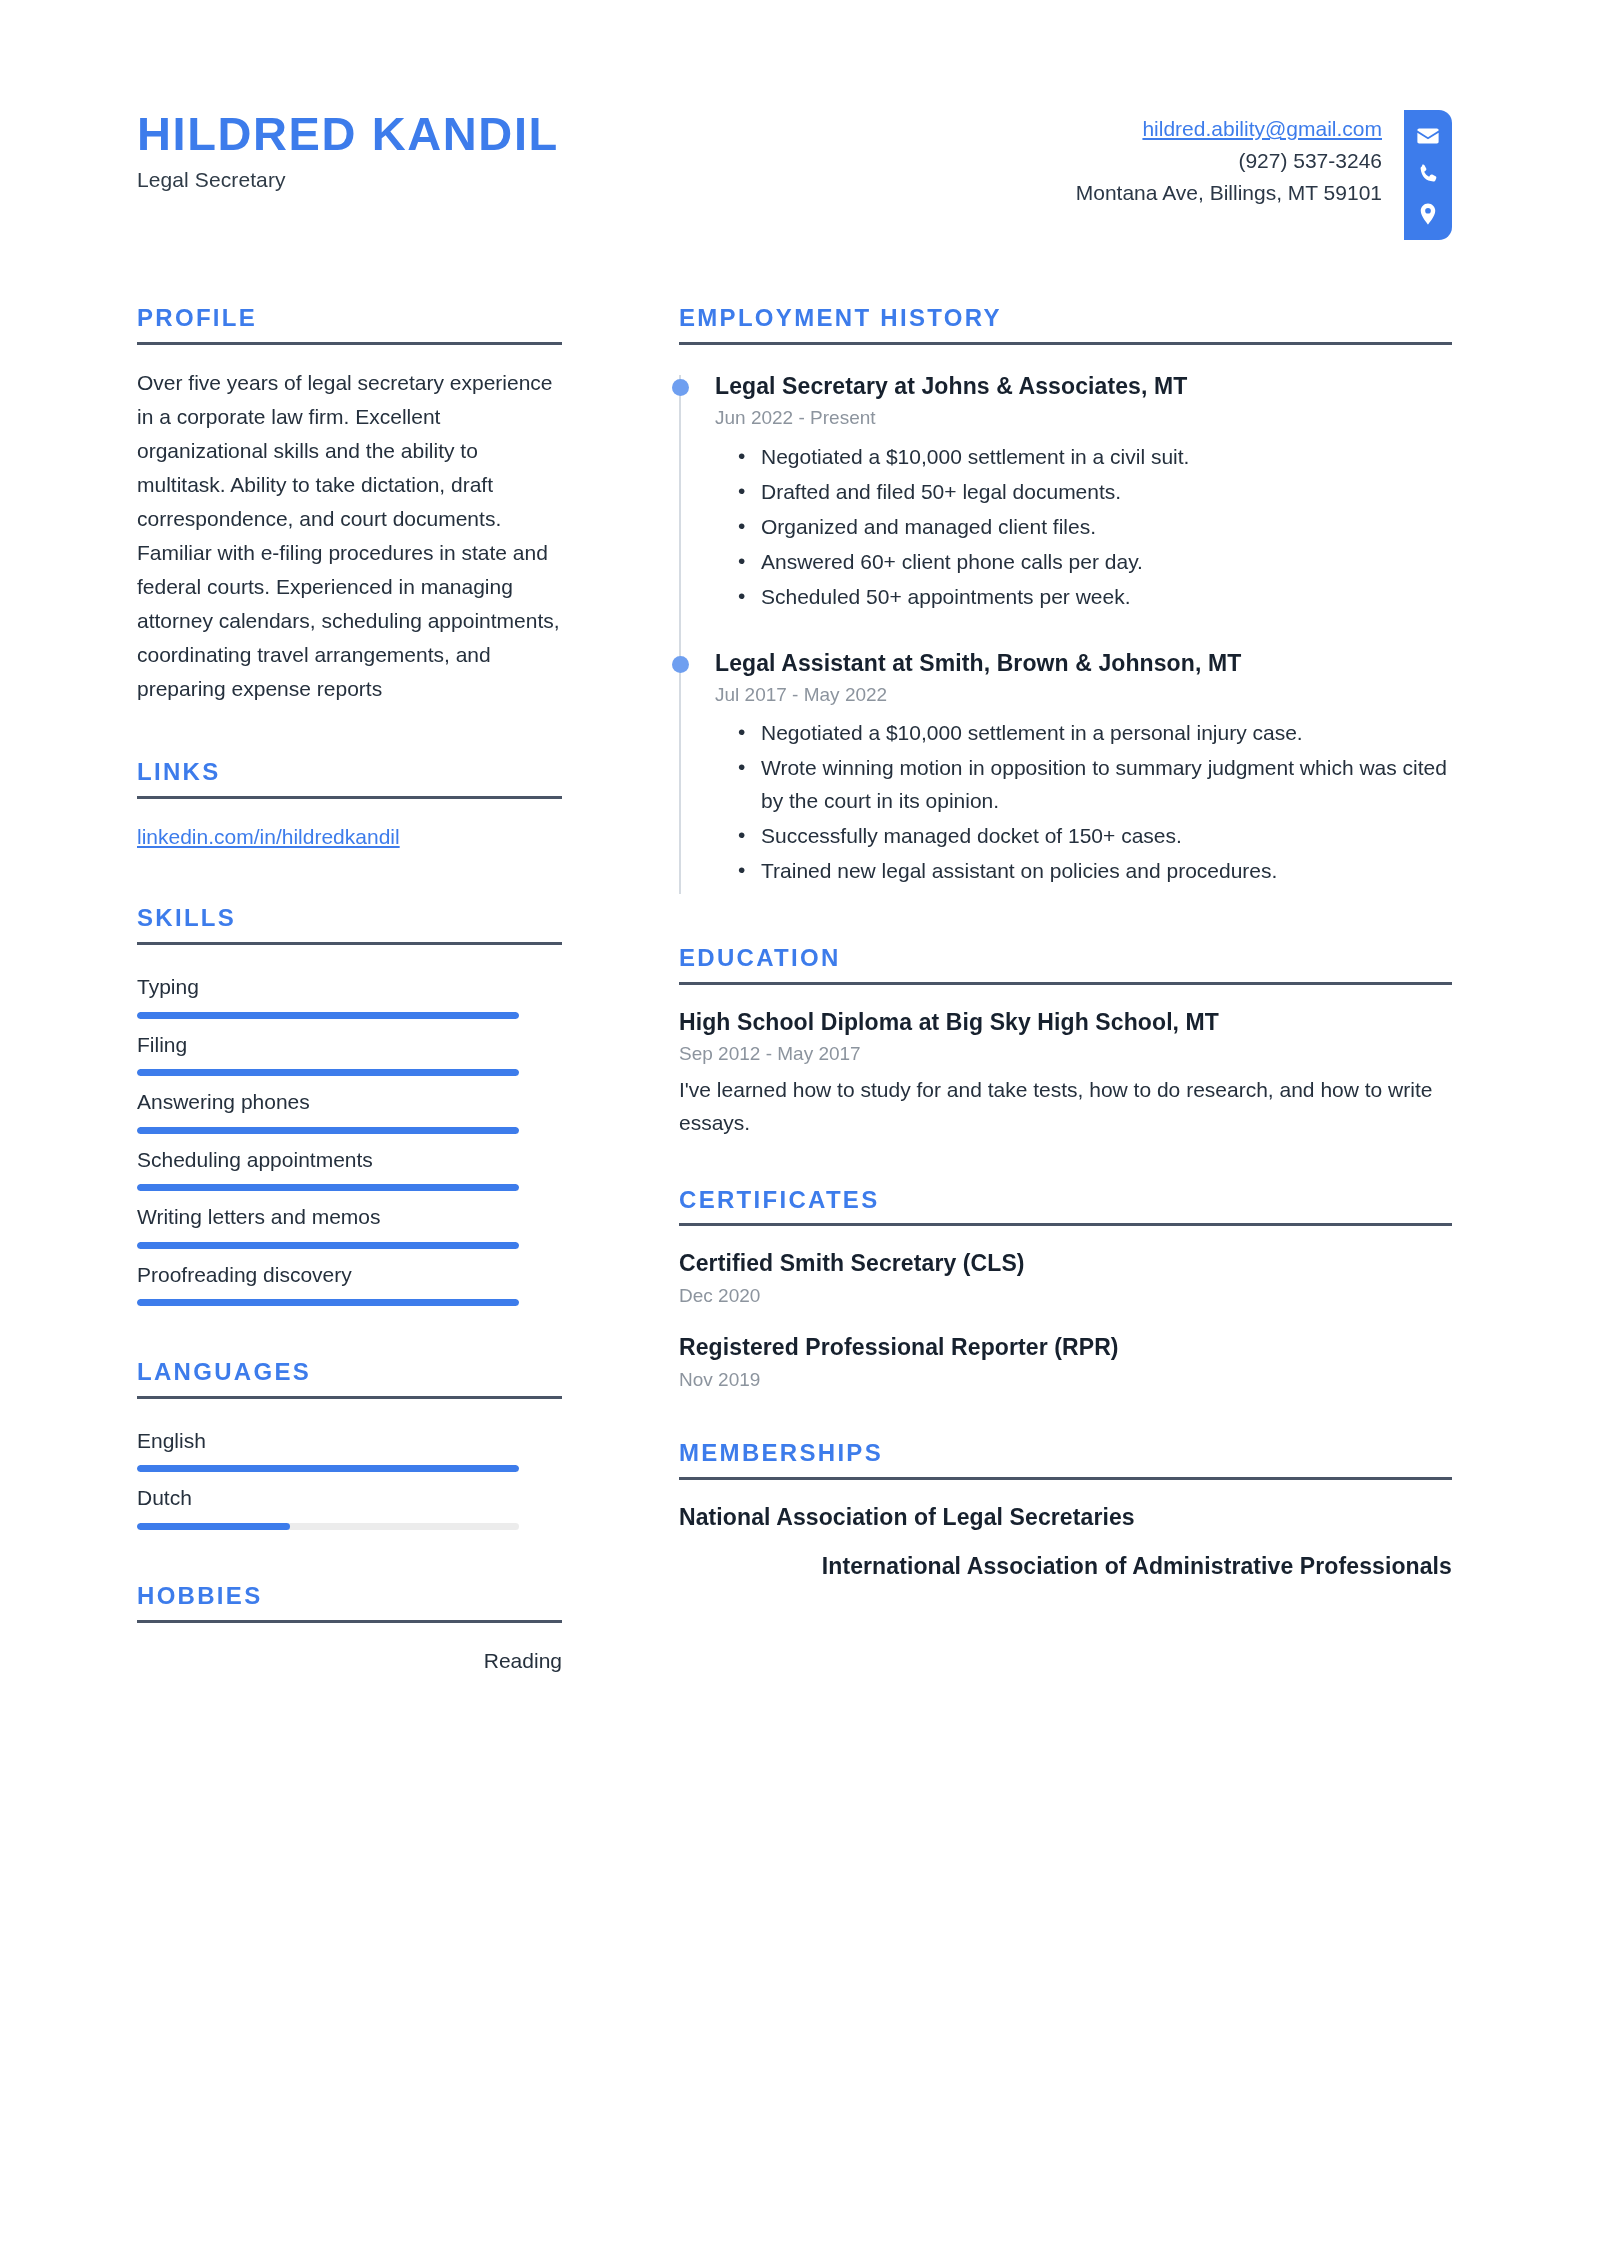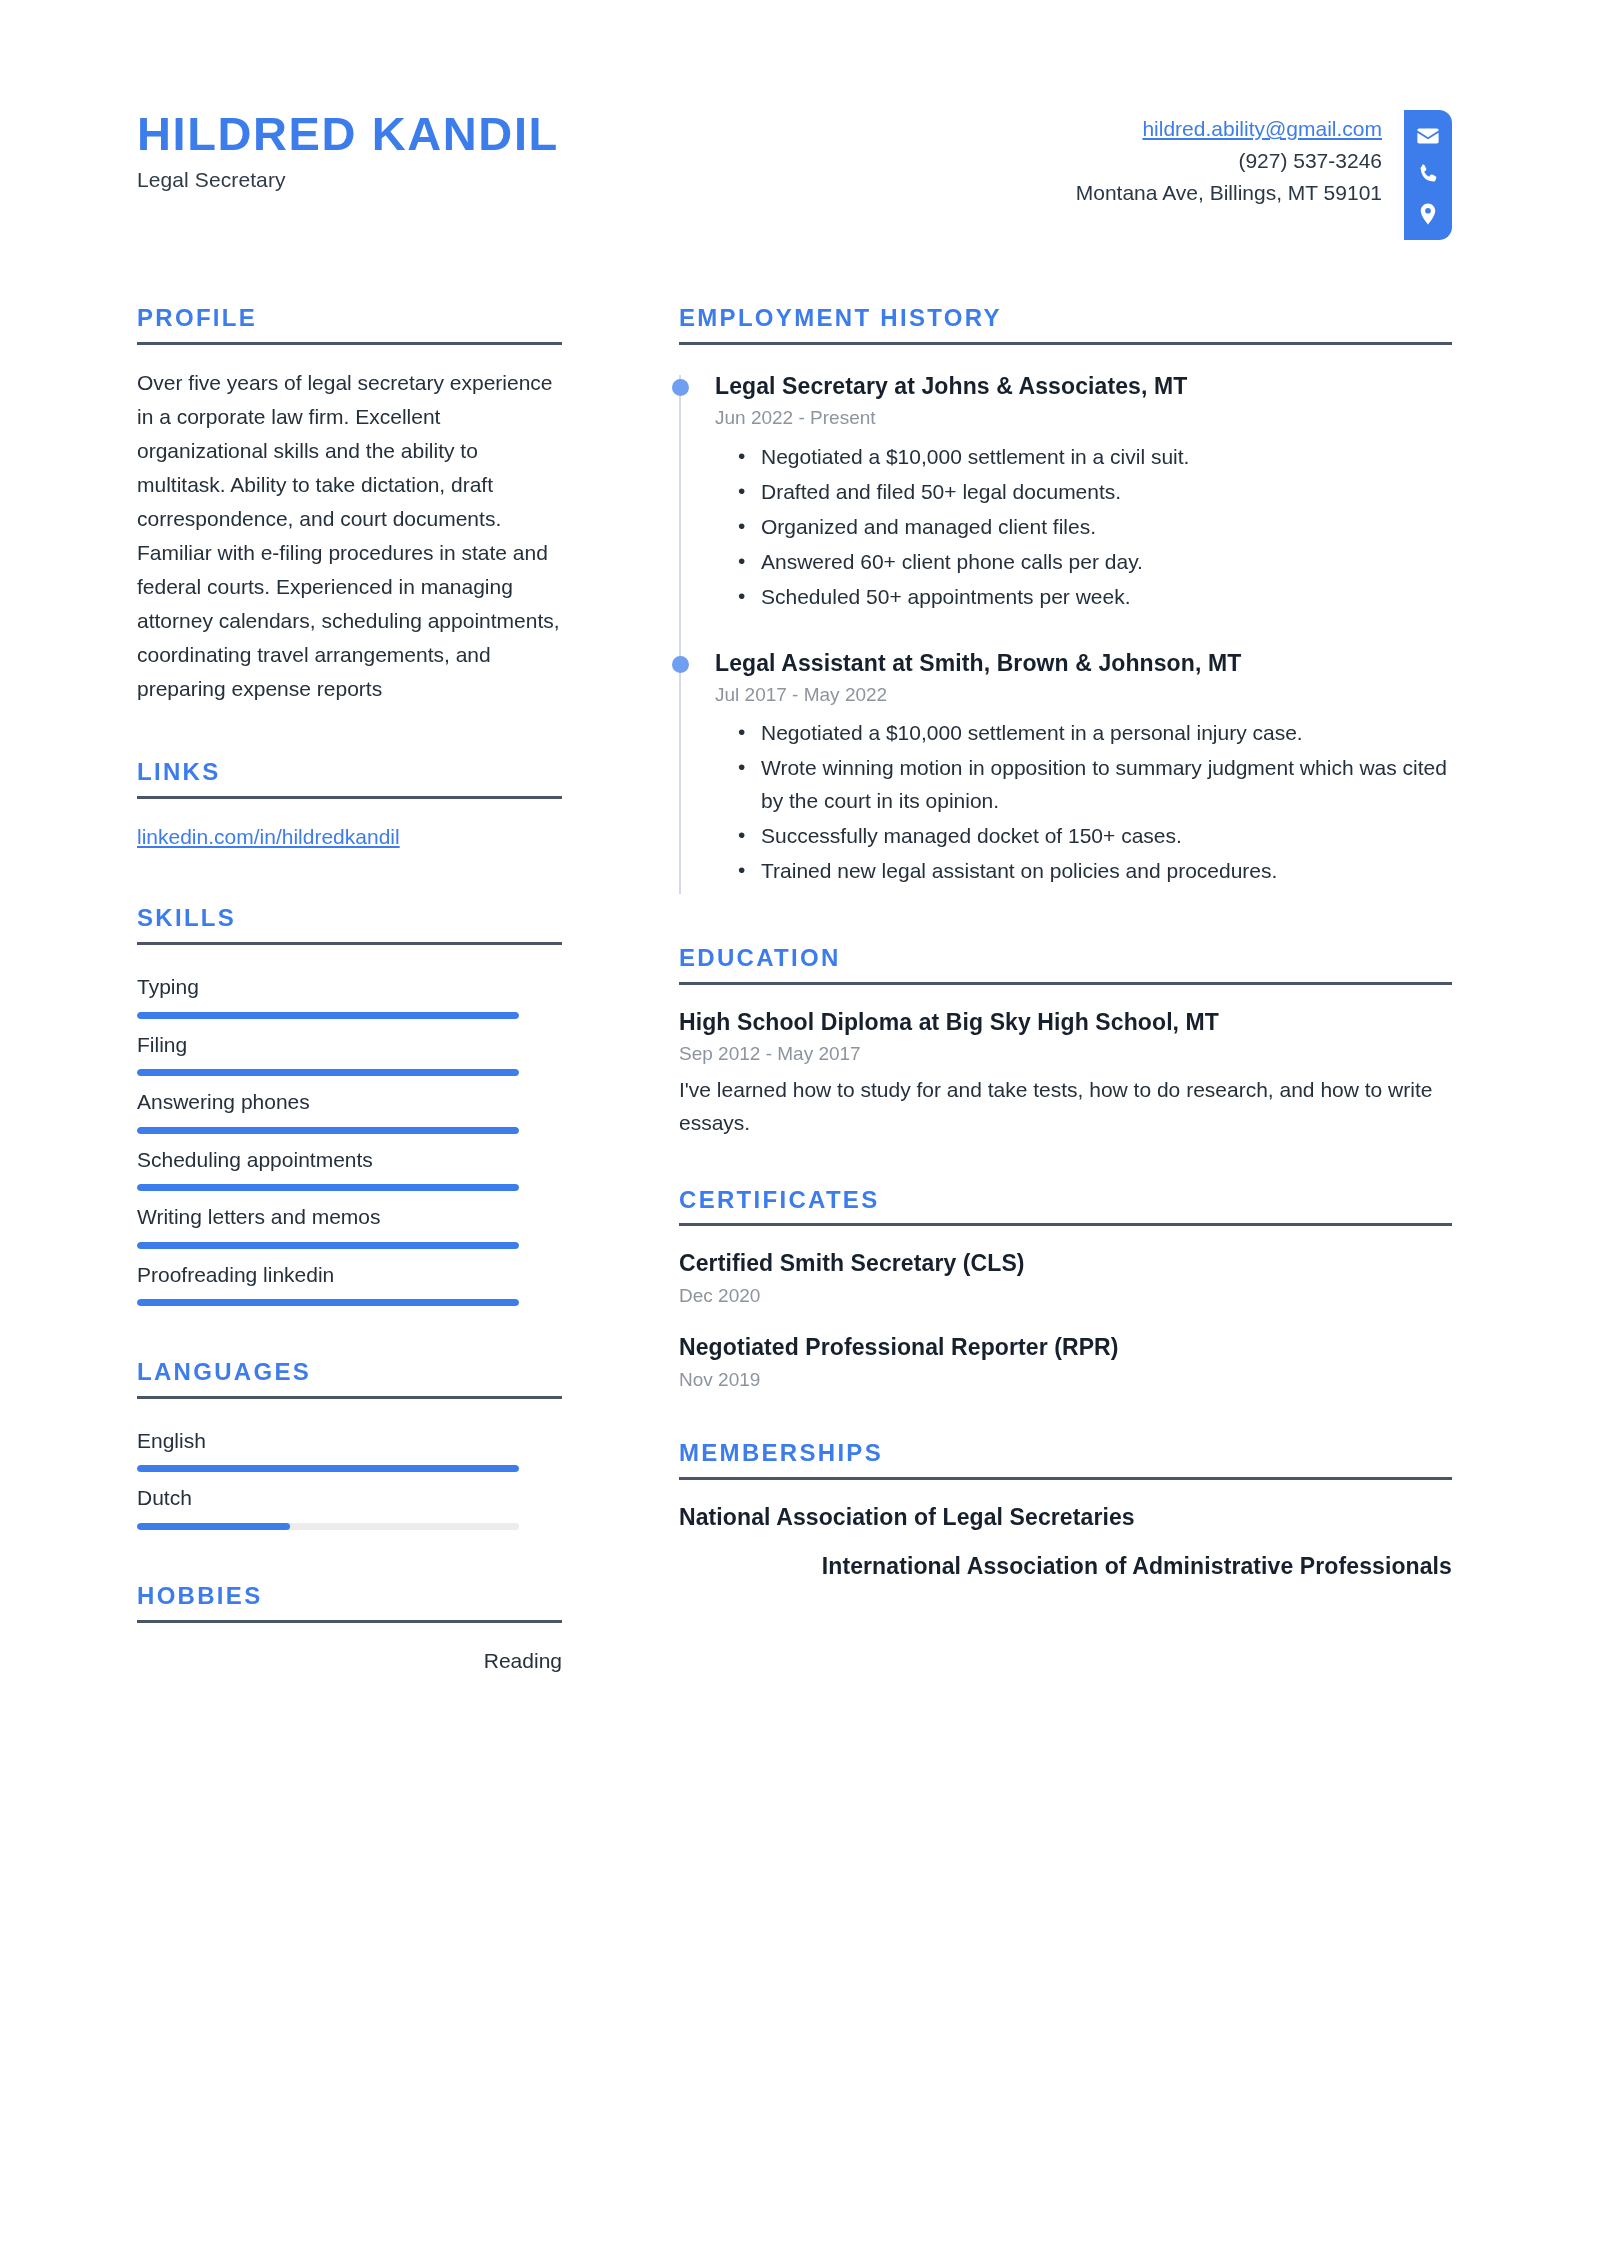--- a/index.html
+++ b/index.html
@@ -342,21 +342,21 @@
               <div class="rated-fill" style="width: 100%;"></div>
             </div>
           </div>
           <div class="rated-row">
             <div class="rated-label">Writing letters and memos</div>
             <div class="rated-track">
               <div class="rated-fill" style="width: 100%;"></div>
             </div>
           </div>
           <div class="rated-row">
-            <div class="rated-label">Proofreading linkedin</div>
+            <div class="rated-label">Proofreading discovery</div>
             <div class="rated-track">
               <div class="rated-fill" style="width: 100%;"></div>
             </div>
           </div>
         </div>
       </section>
 
       <section class="section">
         <div class="section-head">LANGUAGES</div>
         <div class="rated-list">
@@ -431,21 +431,21 @@
       </section>
 
       <section class="section">
         <div class="section-head">CERTIFICATES</div>
         <div class="entries">
           <div class="entry-block">
             <div class="entry-title">Certified Smith Secretary (CLS)</div>
             <div class="entry-date">Dec 2020</div>
           </div>
           <div class="entry-block">
-            <div class="entry-title">Negotiated Professional Reporter (RPR)</div>
+            <div class="entry-title">Registered Professional Reporter (RPR)</div>
             <div class="entry-date">Nov 2019</div>
           </div>
         </div>
       </section>
 
       <section class="section">
         <div class="section-head">MEMBERSHIPS</div>
         <div class="entries">
           <div class="entry-block tight">
             <div class="entry-title">National Association of Legal Secretaries</div>

